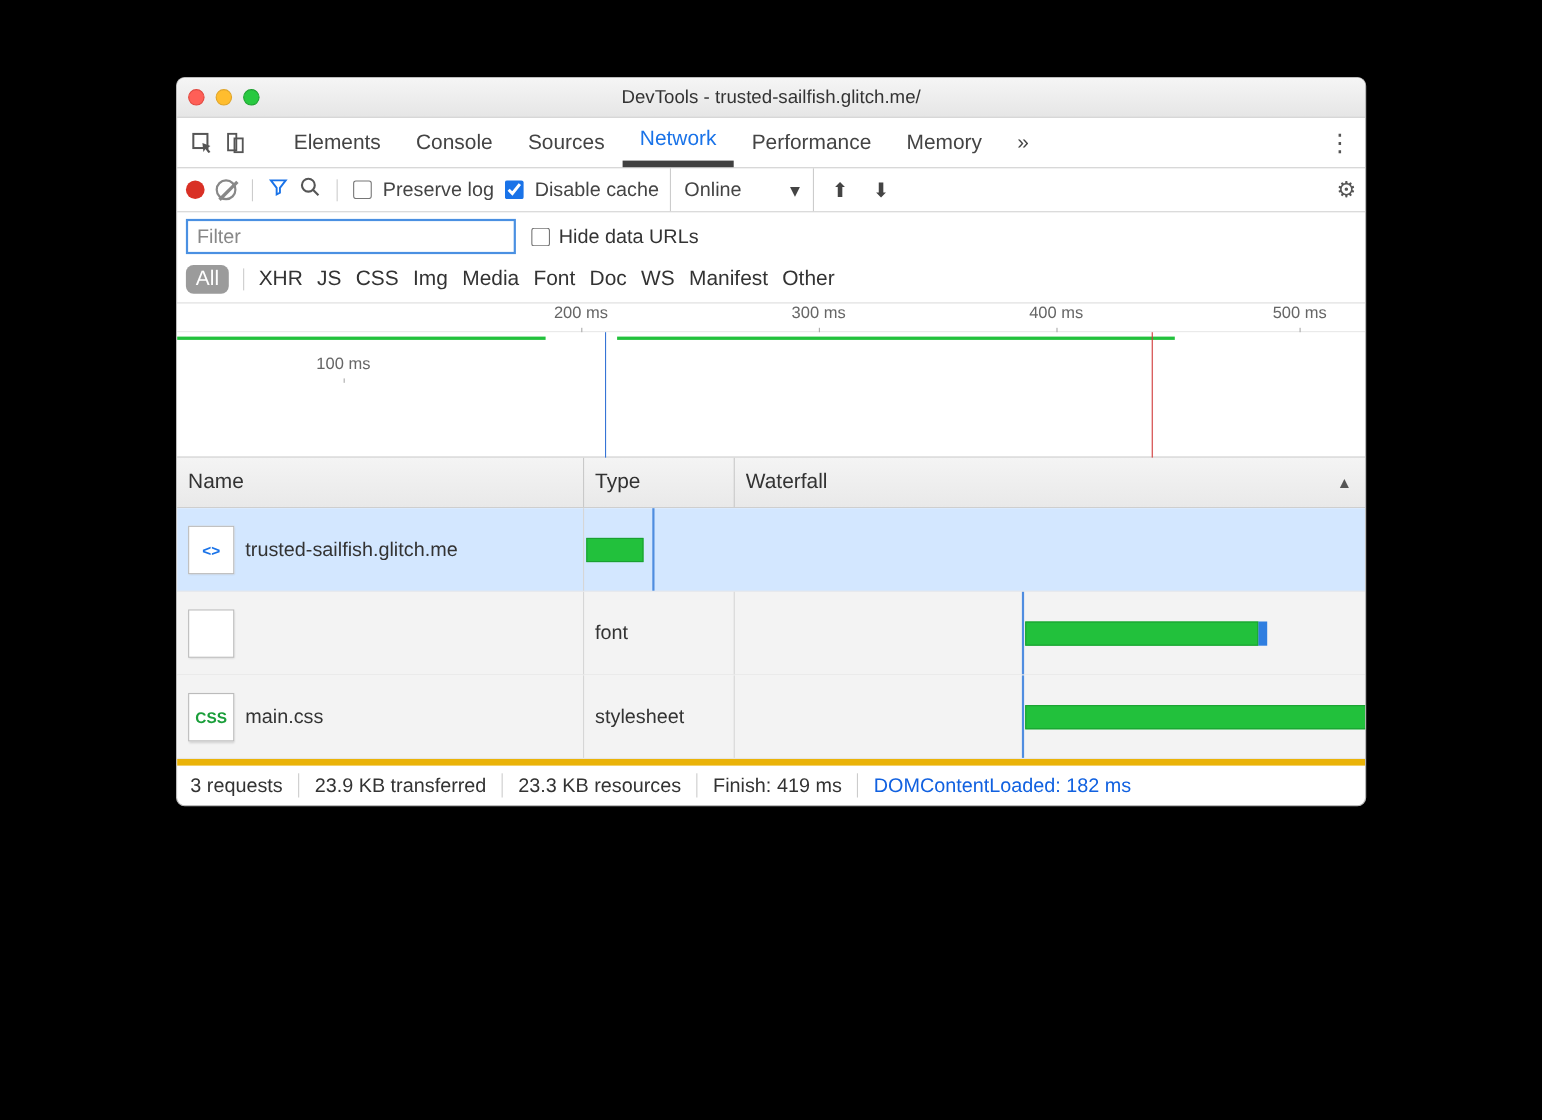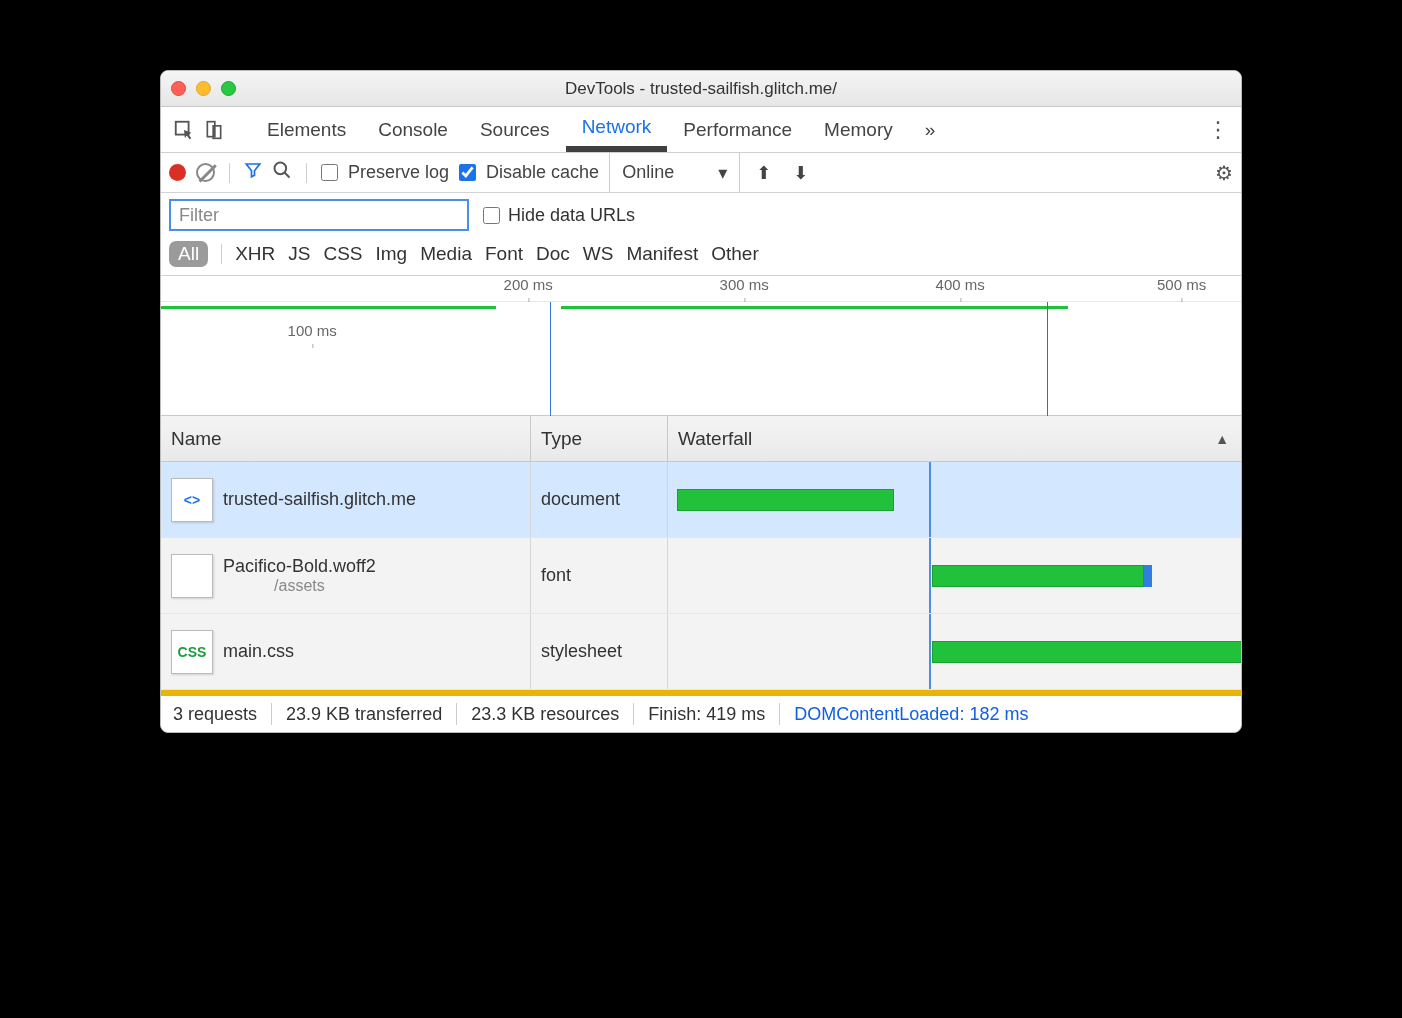--- a/index.html
+++ b/index.html
@@ -254,33 +254,28 @@
   </div>
 
   <div class="rows" id="rows">
       <div class="row sel">
         <div class="cell name-cell">
           <div class="file-icon" style="color: rgb(26, 115, 232);">&lt;&gt;</div>
           <div class="name-text">
             <div>trusted-sailfish.glitch.me</div>
           </div>
         </div>
-        <div class="cell">document</div>
         <div class="cell wf-cell">
           <div class="wf-blue-line" style="left: 45.5%;"></div>
           <div class="wf-bar" style="left: 1.5%; width: 38%;"></div>
         </div>
       </div>
       <div class="row alt">
         <div class="cell name-cell">
           <div class="file-icon"></div>
-          <div class="name-text">
-            <div>Pacifico-Bold.woff2</div>
-            <div class="name-sub">/assets</div>
-          </div>
         </div>
         <div class="cell">font</div>
         <div class="cell wf-cell">
           <div class="wf-blue-line" style="left: 45.5%;"></div>
           <div class="wf-bar" style="left: 46%; width: 37%;"></div>
           <div class="wf-bar-blue" style="left: 83%; width: 1.5%;"></div>
         </div>
       </div>
       <div class="row alt">
         <div class="cell name-cell">

